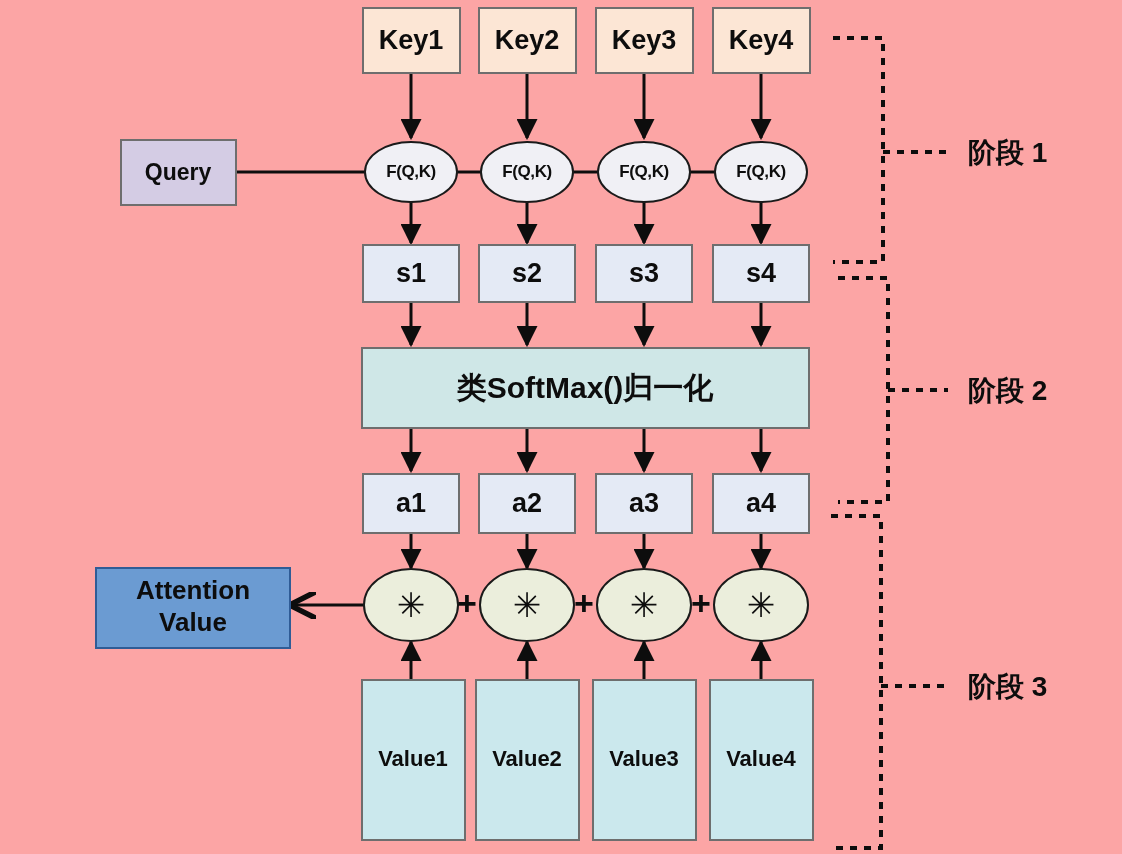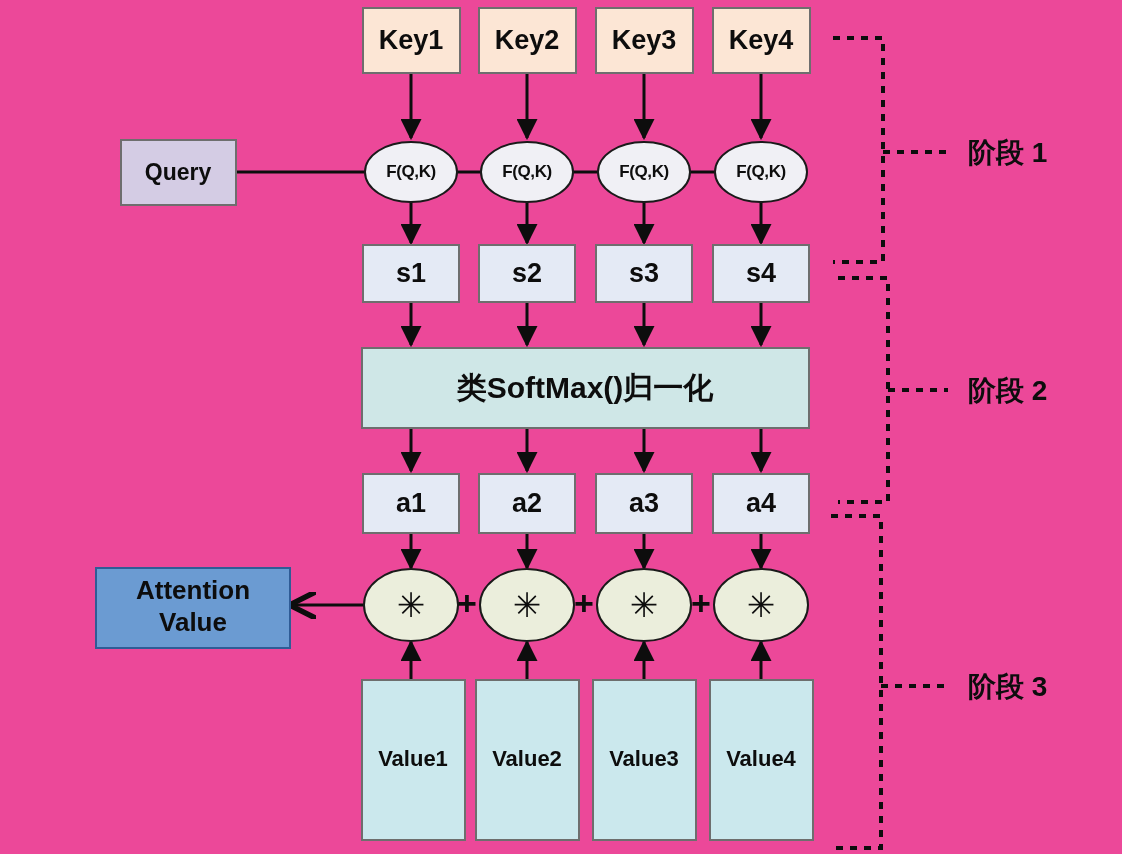--- a/index.html
+++ b/index.html
@@ -7,21 +7,21 @@
     padding: 0;
     background: #ffffff;
   }
   body {
     font-family: "Liberation Sans", "DejaVu Sans", sans-serif;
   }
   #canvas {
     position: relative;
     width: 1122px;
     height: 854px;
-    background: #ec4899;
+    background: #fca5a5;
     overflow: hidden;
   }
   #diagram-svg {
     position: absolute;
     left: 0;
     top: 0;
     width: 1122px;
     height: 854px;
   }
   .node-label {

